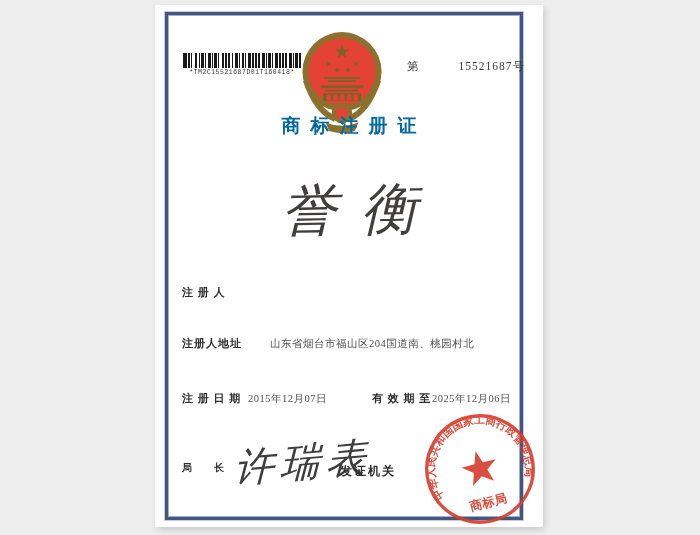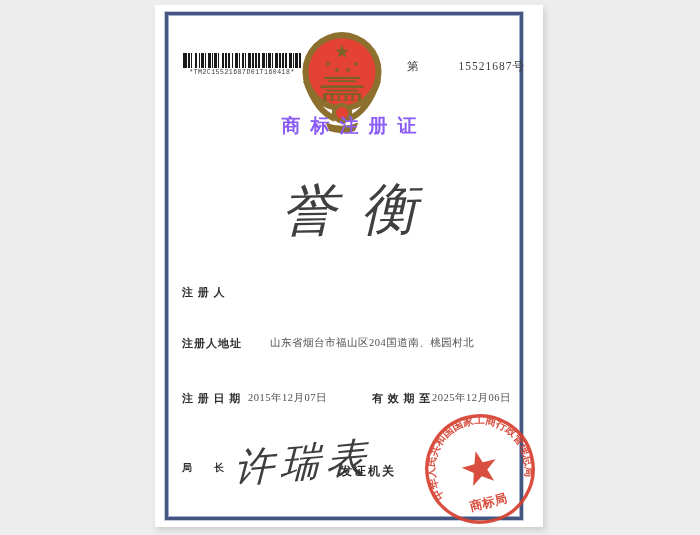--- a/index.html
+++ b/index.html
@@ -36,31 +36,31 @@
   
   .cert-number{
     position:absolute;left:252px;top:54px;width:104px;
     display:flex;justify-content:space-between;align-items:baseline;
     font-size:11.5px;color:#3b3b3b;
   }
   .cert-number .num{letter-spacing:1px;margin-left:40px;}
   
   .title{
     position:absolute;left:0;top:108px;width:100%;text-align:center;
-    font-size:19px;font-weight:600;color:#8b5cf6;letter-spacing:10px;padding-left:10px;
+    font-size:19px;font-weight:600;color:#0369a1;letter-spacing:10px;padding-left:10px;
     box-sizing:border-box;
   }
   
   .trademark{
     position:absolute;left:0;top:168px;width:100%;text-align:center;
     font-size:56px;color:#403f3e;letter-spacing:24px;padding-left:24px;
     box-sizing:border-box;font-style:italic;transform:rotate(-1deg);
   }
   
-  .row{position:absolute;left:27px;right:24px;display:flex;align-items:flex-start;}
+  .row{position:absolute;left:27px;right:24px;display:flex;align-items:flex-end;}
   .label{
     flex:none;width:66px;font-size:11px;font-weight:bold;color:#2e2e2e;
     white-space:pre;letter-spacing:1px;
   }
   .value{font-size:10.5px;color:#4e4e4e;letter-spacing:0.5px;}
   .row-registrant{top:280px;}
   .row-address{top:331px;gap:22px;}
   .row-dates{top:386px;}
   .row-dates .label2{position:absolute;left:190px;width:74px;font-size:11px;font-weight:bold;color:#2e2e2e;white-space:pre;letter-spacing:1px;}
   .row-dates .value2{position:absolute;left:250px;font-size:10.5px;color:#4e4e4e;letter-spacing:0.5px;}

